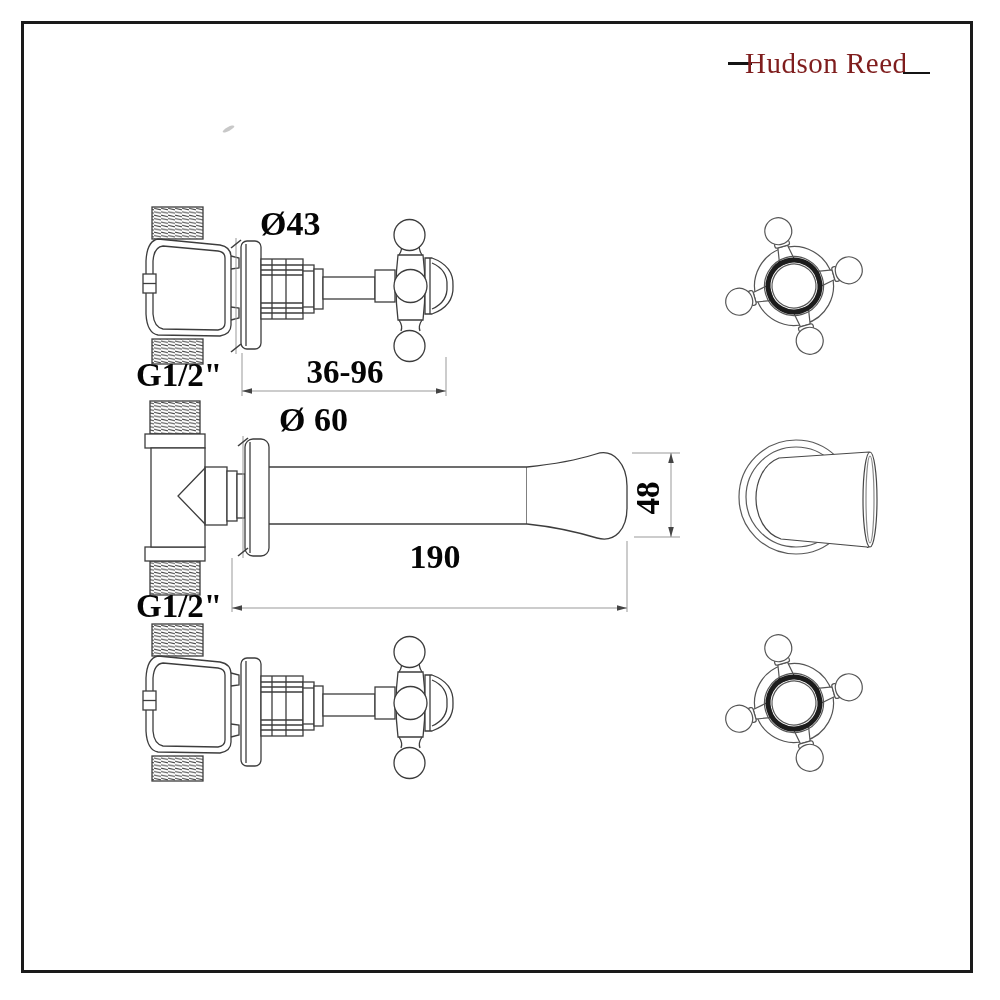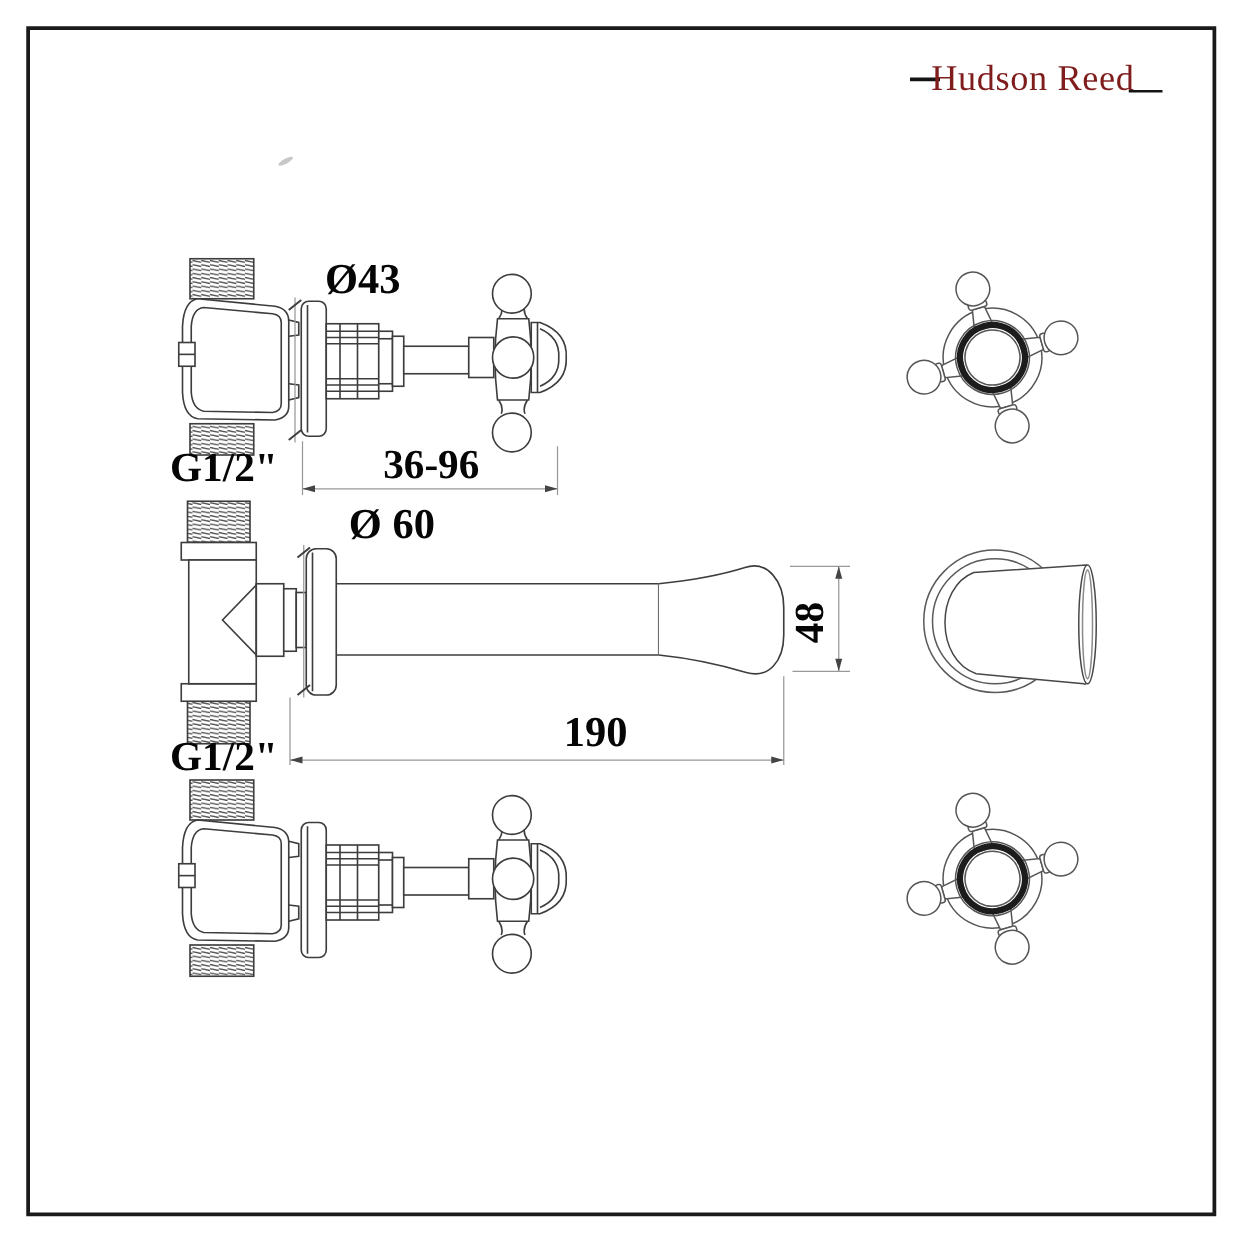--- a/index.html
+++ b/index.html
@@ -26,21 +26,21 @@
 
   
   .dim {
     position:absolute; color:#050505; font-weight:bold;
     white-space:nowrap; line-height:1;
   }
   .dim-dia43   { left:241px; top:207px; font-size:34px;margin-left:19px; }
   .dim-7996    { left:278px; top:356px; width:134px; text-align:center; font-size:33px; }
   .dim-g12-top { left:136px; top:359px; font-size:33px; }
   .dim-dia60   { left:247px; top:403px; font-size:34px;margin-left:32px; }
-  .dim-190     { left:368px; top:570px; width:134px; text-align:right; font-size:34px; }
+  .dim-190     { left:368px; top:540px; width:134px; text-align:center; font-size:34px; }
   .dim-48 {
     left:624px; top:478px; width:56px; height:40px; text-align:center;
     font-size:33px; transform:rotate(-90deg);
   }
   .dim-g12-mid { left:136px; top:590px; font-size:33px; }
 
   .smudge {
     position:absolute; left:222px; top:127px; width:13px; height:4px;
     background:#9a9a9a; opacity:0.55; transform:rotate(-28deg); border-radius:50%;
   }

